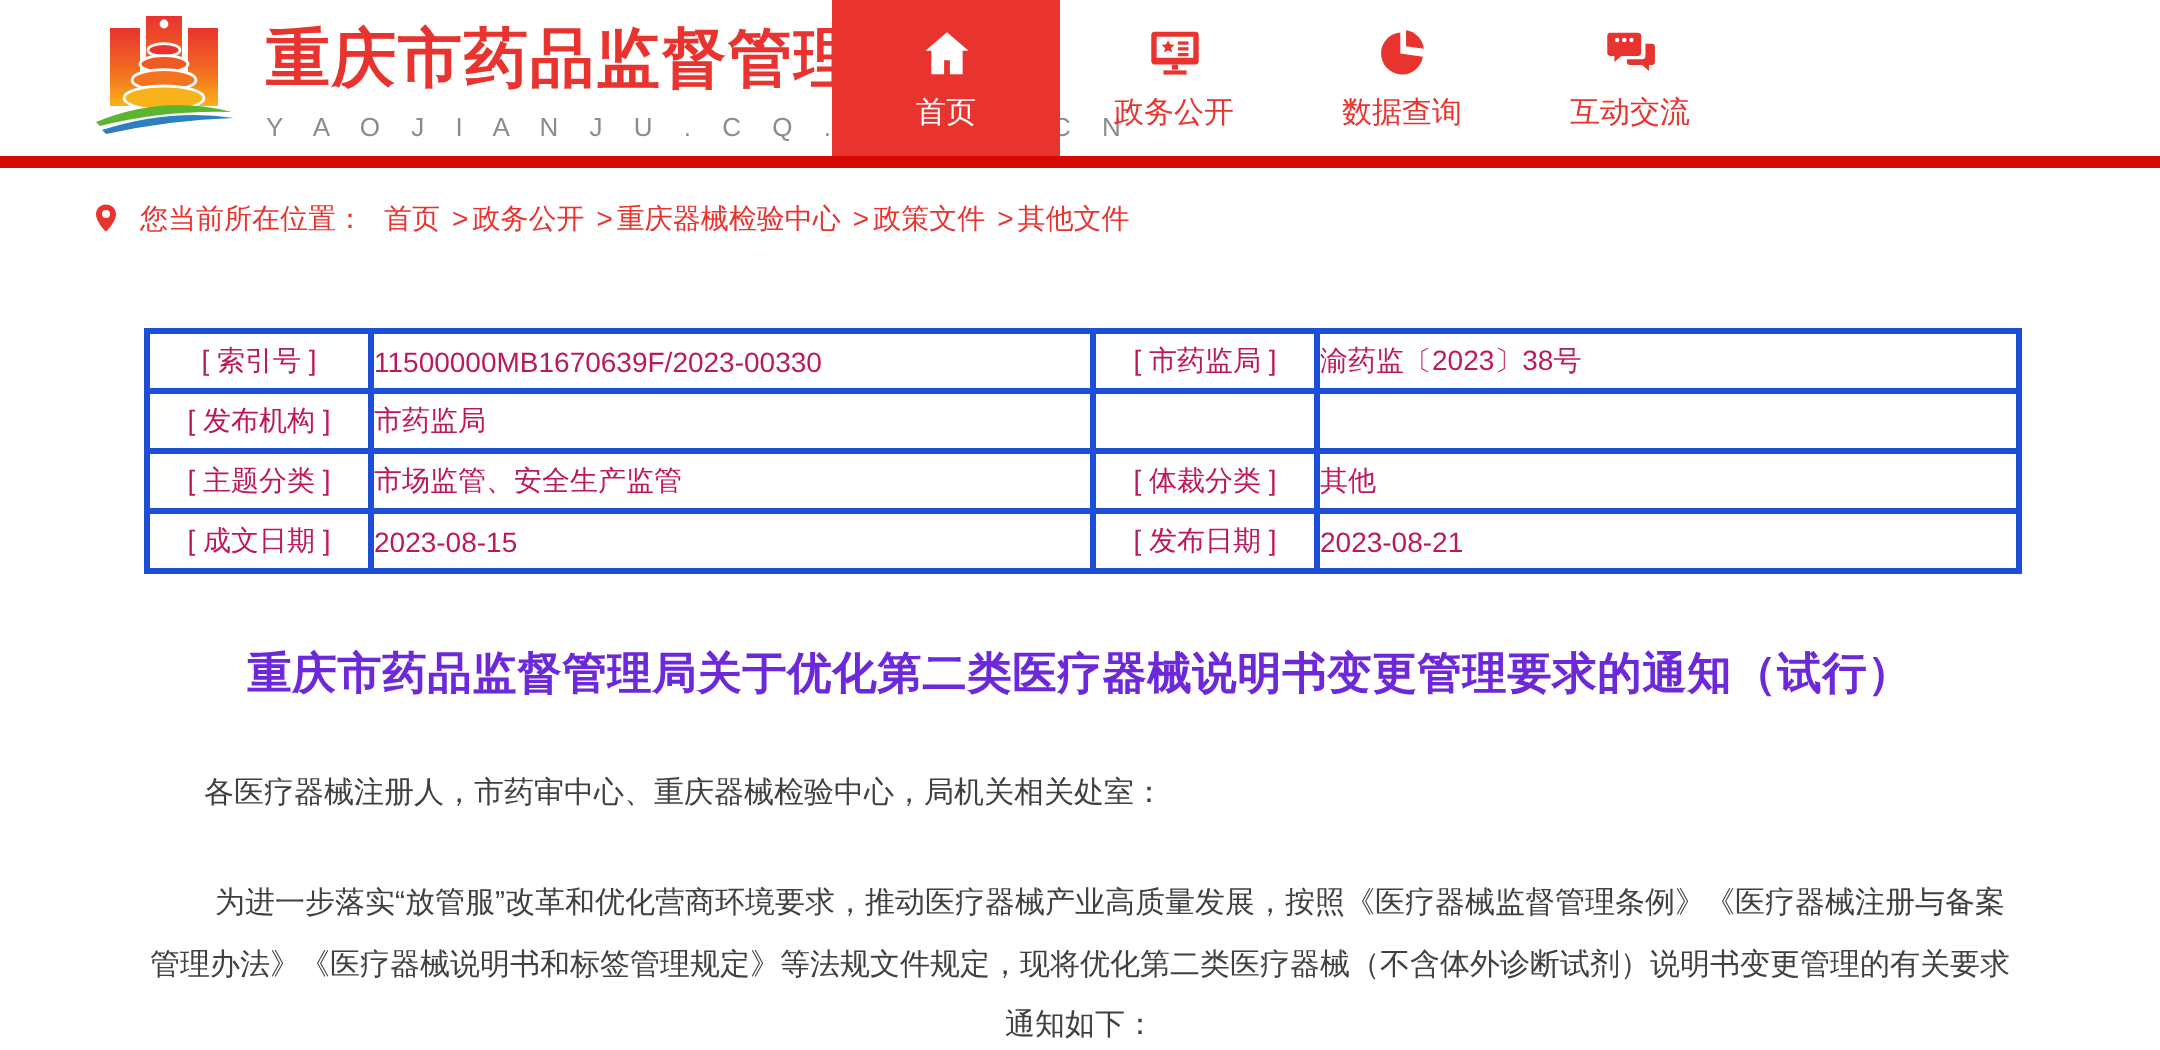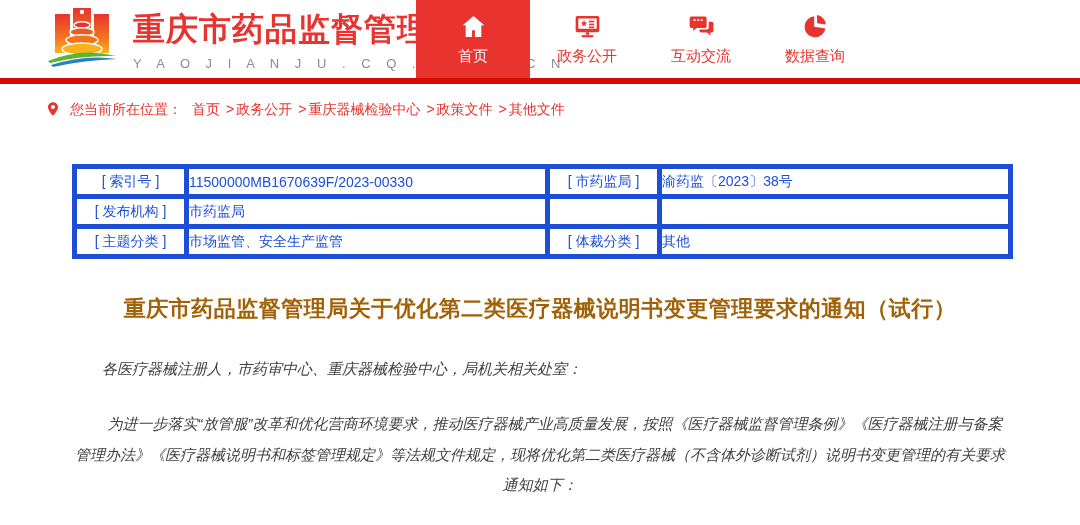--- a/index.html
+++ b/index.html
@@ -27,31 +27,31 @@
     color: #e8332e; font-size: 14px; }
   .breadcrumb .pin { width: 16px; height: 16px; margin-right: 9px; }
   .breadcrumb .prefix { margin-right: 10px; }
   .crumb { color: #e8332e; text-decoration: none; cursor: pointer; }
   .crumb-sep { margin: 0 2px 0 6px; }
 
   
   .container { width: 936px; margin: 0 auto; }
 
   table.meta { width: 100%; border-collapse: collapse; table-layout: fixed; margin-top: 32px; }
-  table.meta td { border: 5px solid #1d4ed8; height: 30px; font-size: 14px; color: #1d4ed8; margin-top: 12px; }
+  table.meta td { border: 3px solid #1d4ed8; height: 30px; font-size: 14px; color: #be185d; margin-top: 12px; }
   table.meta td.lbl { text-align: center; }
   table.meta td.val { }
   col.c-lbl1 { width: 112px; } col.c-val1 { width: 361px; }
   col.c-lbl2 { width: 112px; } col.c-val2 { width: 351px; }
 
   .doc-title { margin-top: 35px; text-align: center; font-size: 22px; font-weight: 700;
-    color: #a16207; letter-spacing: 0.5px; }
+    color: #6d28d9; letter-spacing: 0.5px; }
 
   .article { margin-top: 30px; font-size: 15px; color: #404040; line-height: 2.05; }
-  .article p { text-indent: 2em; margin: 0; font-style: italic; }
+  .article p { text-indent: 2em; margin: 0; }
   .article p + p { margin-top: 24px; text-align: center; }
 </style>
 </head>
 <body>
 
 <div class="header">
   <div class="brand">
     <span class="brand-logo">
       <svg width="74" height="62" viewBox="0 0 74 62" xmlns="http://www.w3.org/2000/svg">
         <defs>
@@ -93,35 +93,35 @@
         <rect x="15.5" y="8" width="5.5" height="1.7"></rect>
           <rect x="15.5" y="11" width="5.5" height="1.7"></rect>
           <rect x="15.5" y="14" width="5.5" height="1.7"></rect>
         <rect x="12.4" y="20" width="3.2" height="2.6"></rect>
           <rect x="8" y="23" width="12" height="2.2"></rect>
       </svg>
       <span class="tlabel">政务公开</span>
     </div>
     <div class="tab">
       <svg class="ticon" viewBox="0 0 28 28" fill="currentColor">
+        <path d="M12.6 3.4A10.9 10.9 0 1 0 24.3 16L12.6 14.2z"></path>
+        <path d="M15.6 2.2a10.9 10.9 0 0 1 9.2 9.6l-9.2-1.3z"></path>
+        <path d="M16.1 15.9l8.9 1.6a10.9 10.9 0 0 1-3.3 5.3z" opacity="0"></path>
+      </svg>
+      <span class="tlabel">数据查询</span>
+    </div>
+    <div class="tab">
+      <svg class="ticon" viewBox="0 0 28 28" fill="currentColor">
         <path d="M3.5 3.5h14a1.8 1.8 0 0 1 1.8 1.8v8.4a1.8 1.8 0 0 1-1.8 1.8H9l-3.6 3.2v-3.2H3.5a1.8 1.8 0 0 1-1.8-1.8V5.3a1.8 1.8 0 0 1 1.8-1.8z"></path>
         <circle cx="6.8" cy="7.3" r="1.15" fill="#fff"></circle>
           <circle cx="10.5" cy="7.3" r="1.15" fill="#fff"></circle>
           <circle cx="14.2" cy="7.3" r="1.15" fill="#fff"></circle>
         <path d="M21.5 9.2h3.2a1.7 1.7 0 0 1 1.7 1.7v7.6a1.7 1.7 0 0 1-1.7 1.7h-1.4v3.1l-3.5-3.1h-6.2a1.7 1.7 0 0 1-1.7-1.7v-1.3h7.8a1.8 1.8 0 0 0 1.8-1.8z"></path>
       </svg>
       <span class="tlabel">互动交流</span>
-    </div>
-    <div class="tab">
-      <svg class="ticon" viewBox="0 0 28 28" fill="currentColor">
-        <path d="M12.6 3.4A10.9 10.9 0 1 0 24.3 16L12.6 14.2z"></path>
-        <path d="M15.6 2.2a10.9 10.9 0 0 1 9.2 9.6l-9.2-1.3z"></path>
-        <path d="M16.1 15.9l8.9 1.6a10.9 10.9 0 0 1-3.3 5.3z" opacity="0"></path>
-      </svg>
-      <span class="tlabel">数据查询</span>
     </div>
   </nav>
 </div>
 
 <div class="redbar"></div>
 
 <div class="breadcrumb">
   <svg class="pin" viewBox="0 0 24 24" fill="#e8332e">
     <path d="M12 1.8c-4.3 0-7.5 3.2-7.5 7.3 0 5.2 6.1 11.8 7.5 13.1 1.4-1.3 7.5-7.9 7.5-13.1 0-4.1-3.2-7.3-7.5-7.3zm0 10.2a3 3 0 1 1 0-6 3 3 0 0 1 0 6z"></path>
   </svg>
@@ -158,20 +158,26 @@
       <td class="val">市药监局</td>
       <td class="lbl"></td>
       <td class="val"></td>
     </tr>
     <tr>
       <td class="lbl">[ 主题分类 ]</td>
       <td class="val">市场监管、安全生产监管</td>
       <td class="lbl">[ 体裁分类 ]</td>
       <td class="val">其他</td>
     </tr>
+    <tr>
+      <td class="lbl">[ 成文日期 ]</td>
+      <td class="val">2023-08-15</td>
+      <td class="lbl">[ 发布日期 ]</td>
+      <td class="val">2023-08-21</td>
+    </tr>
   </tbody>
     </table>
 
   <h1 class="doc-title">重庆市药品监督管理局关于优化第二类医疗器械说明书变更管理要求的通知（试行）</h1>
 
   <div class="article">
     <p>各医疗器械注册人，市药审中心、重庆器械检验中心，局机关相关处室：</p>
     <p>为进一步落实“放管服”改革和优化营商环境要求，推动医疗器械产业高质量发展，按照《医疗器械监督管理条例》《医疗器械注册与备案管理办法》《医疗器械说明书和标签管理规定》等法规文件规定，现将优化第二类医疗器械（不含体外诊断试剂）说明书变更管理的有关要求通知如下：</p>
     <p>一、根据风险评估进行分类管理</p>
   </div>

